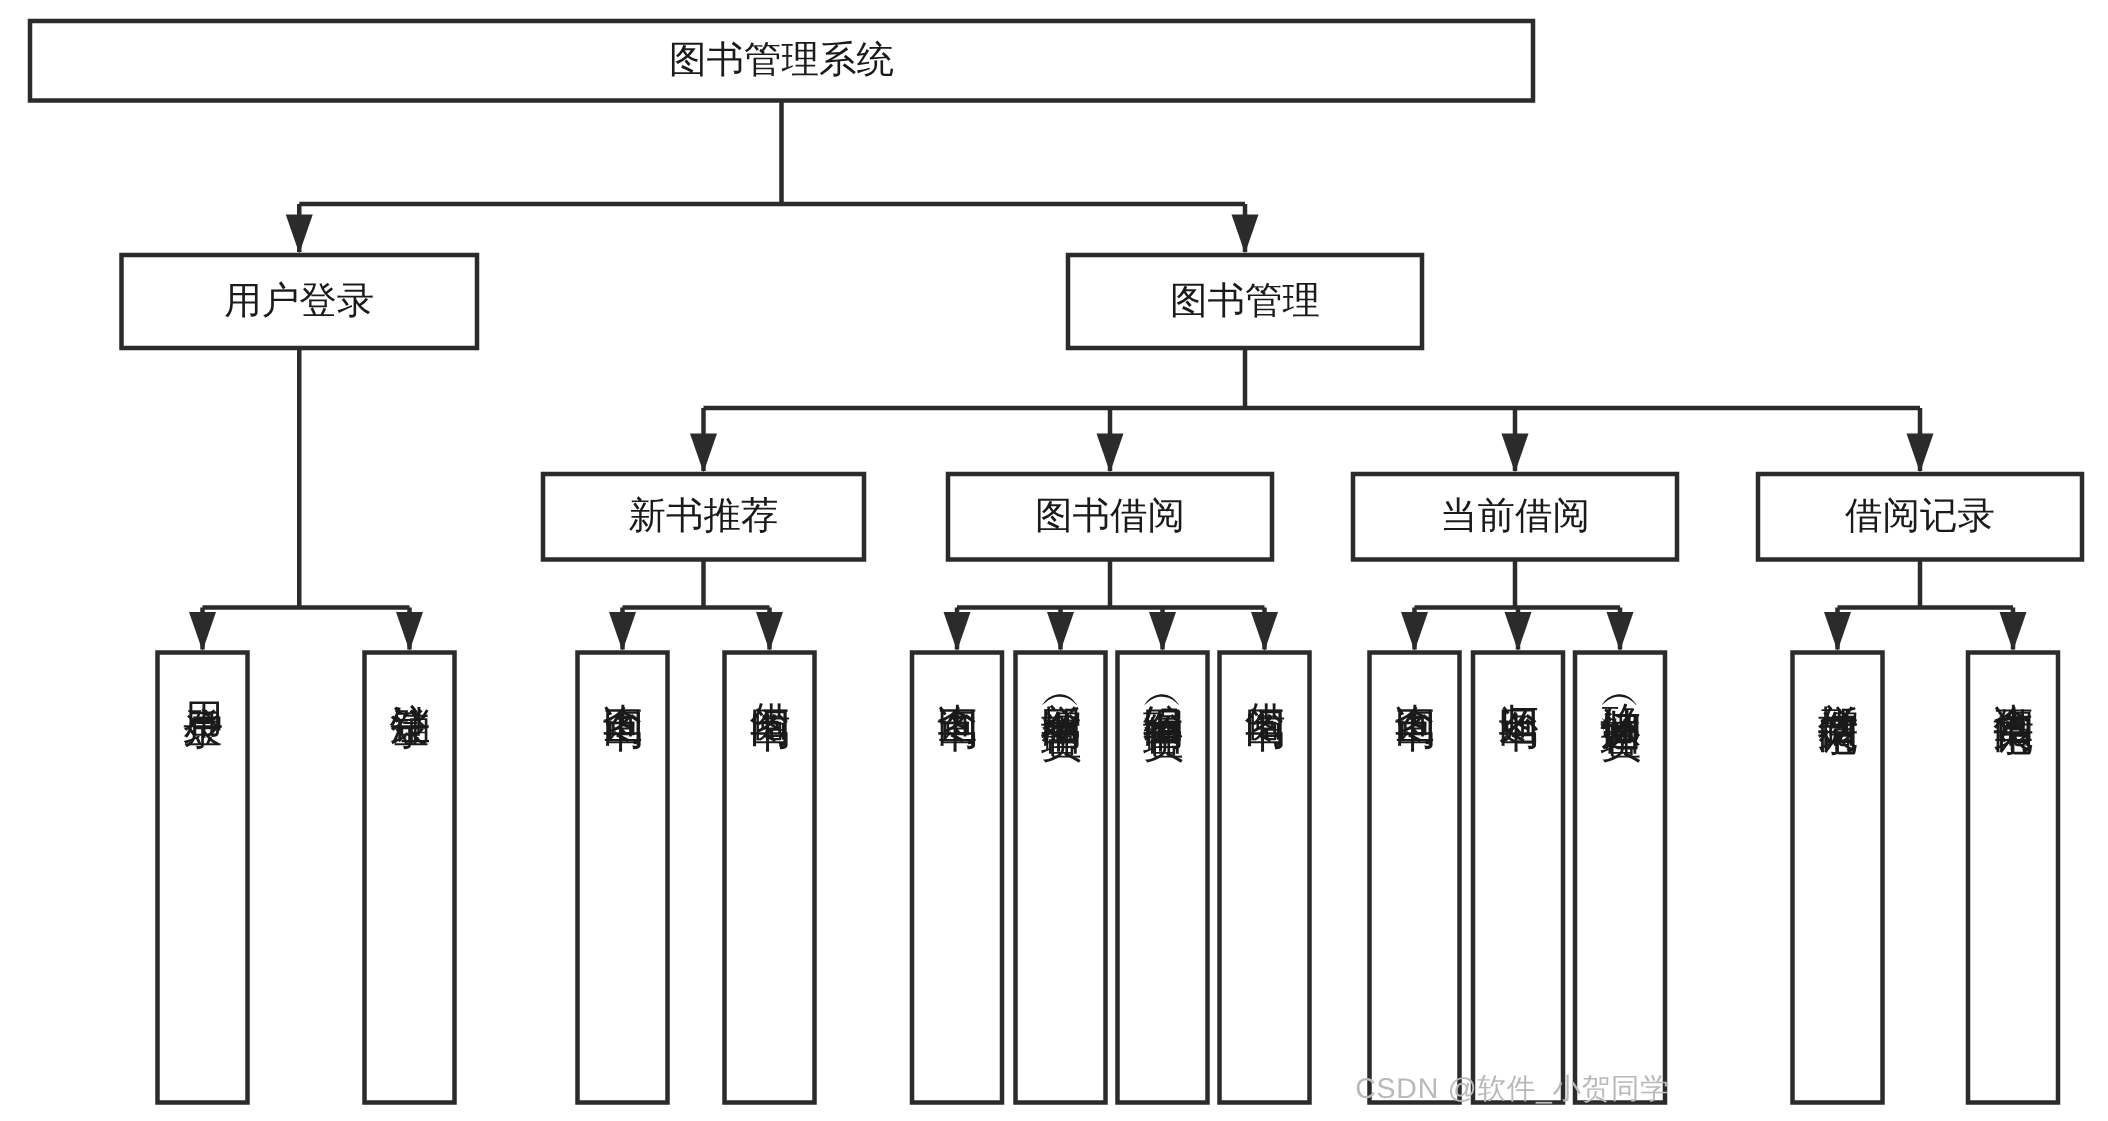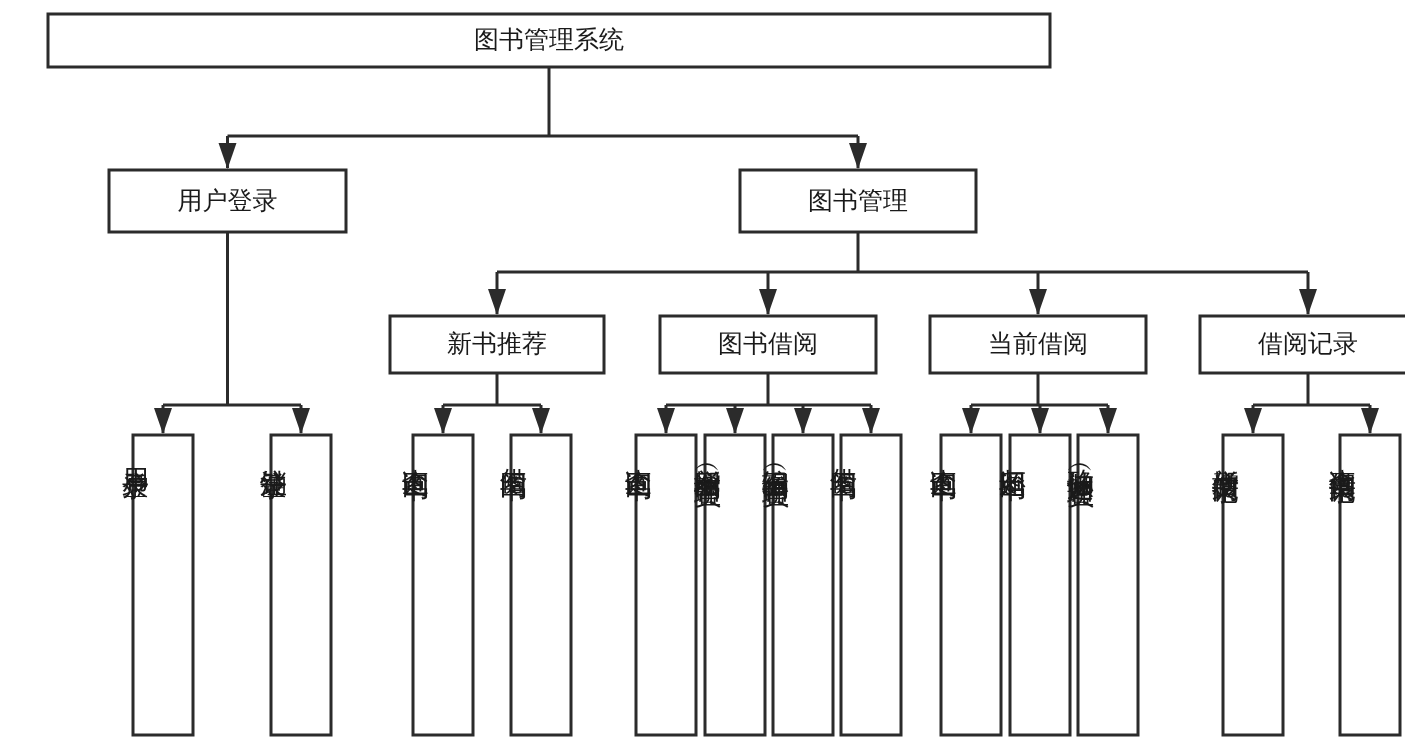--- a/index.html
+++ b/index.html
@@ -13,21 +13,20 @@
     font-family: "Liberation Sans", "DejaVu Sans", sans-serif;
     overflow: hidden;
     position: relative;
   }
   #diagram-root {
     position: absolute;
     left: 0;
     top: 0;
     width: 1125px;
     height: 747px;
-    padding-left: 28px;
   }
   svg.flow {
     display: block;
     width: 1405px;
     height: 747px;
   }
   .node-box {
     fill: #ffffff;
     stroke: #2b2b2b;
     stroke-width: 3;
@@ -207,13 +206,14 @@
       <div class="leaf-label-wrap" style="left: 1050px; top: 447px; width: 60px; height: 280px;">
         <span class="leaf-label">确认归还（管理员）</span>
       </div>
       <div class="leaf-label-wrap" style="left: 1195px; top: 447px; width: 60px; height: 280px;">
         <span class="leaf-label">新增借阅记录</span>
       </div>
       <div class="leaf-label-wrap" style="left: 1312px; top: 447px; width: 60px; height: 280px;">
         <span class="leaf-label">查询借阅记录</span>
       </div>
     </div>
+  <div class="watermark">CSDN @软件_小贺同学</div>
 </div>
 
 </body></html>

